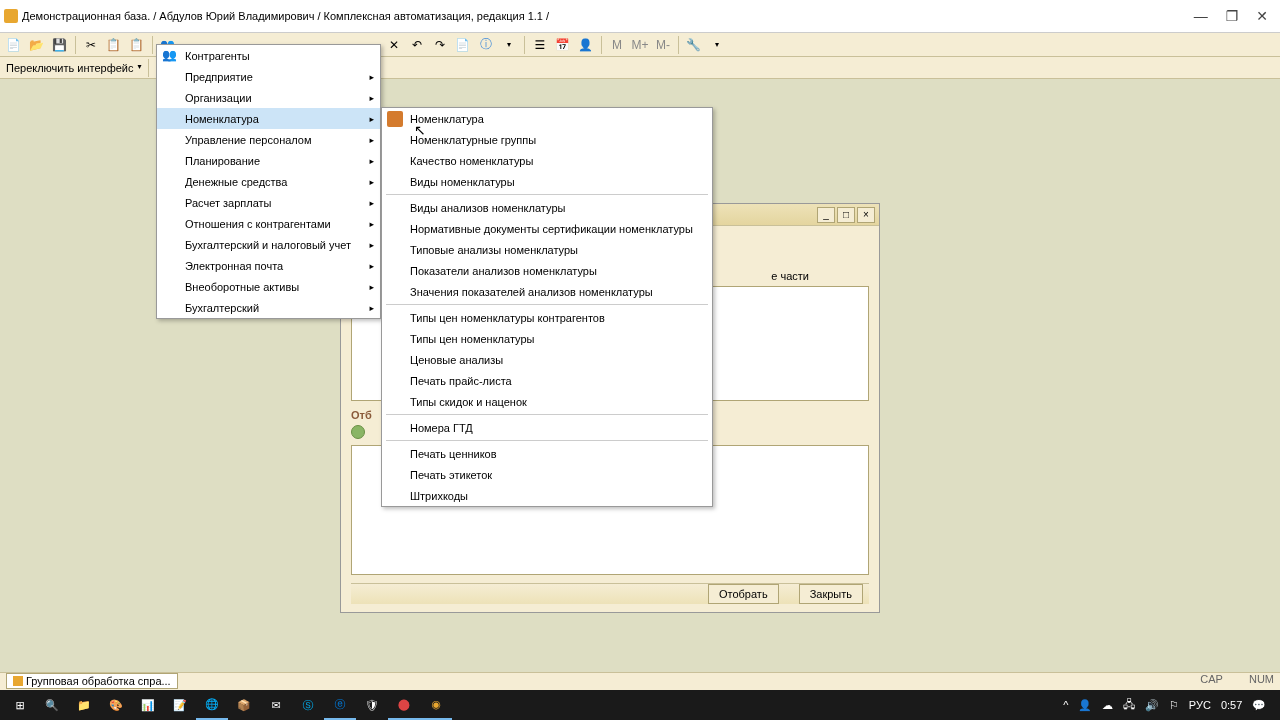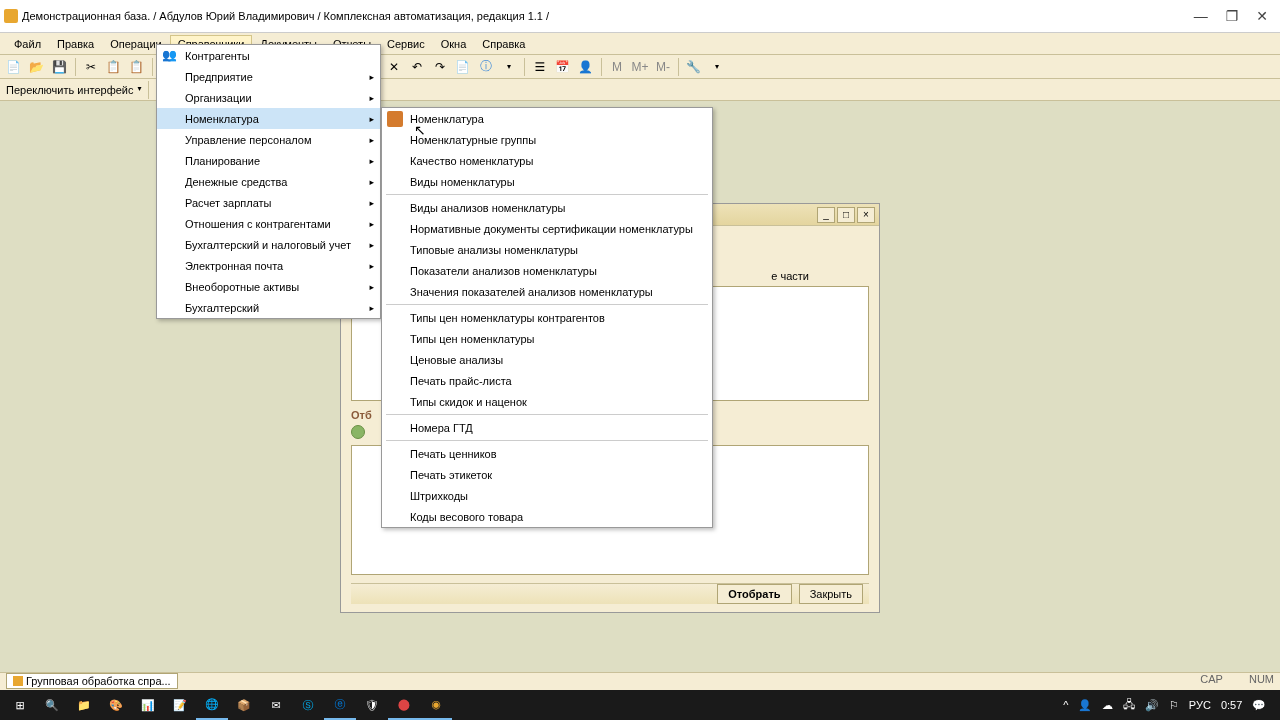--- a/index.html
+++ b/index.html
@@ -40,21 +40,21 @@
 .inner-window { position: absolute; top: 113px; left: 340px; width: 540px; height: 410px; border: 1px solid #999; background: #f5edd4; }
 .inner-titlebar { height: 22px; background: linear-gradient(#ede2b8,#e4d59f); display: flex; align-items: center; justify-content: flex-end; padding: 0 4px; border-bottom: 1px solid #c9c099; }
 .inner-titlebar .wc { display: flex; gap: 2px; }
 .inner-titlebar .wc span { width: 18px; height: 16px; border: 1px solid #b0a575; display: flex; align-items: center; justify-content: center; background: #f5edd4; cursor: pointer; font-size: 10px; }
 .inner-body { padding: 8px 10px; height: calc(100% - 22px); display: flex; flex-direction: column; }
 .panel-text { font-size: 11px; color: #000; margin-bottom: 4px; }
 .list-box { background: #fff; border: 1px solid #b0a575; flex: 0 0 115px; margin-bottom: 8px; }
 .panel-label { color: #8a5a3a; font-weight: bold; margin-bottom: 4px; }
 .footer { margin-top: auto; height: 28px; display: flex; align-items: center; justify-content: flex-end; gap: 0; border-top: 1px solid #c9c099; background: linear-gradient(#f5edd4,#ede2b8); padding-right: 6px; }
 .footer .btn { padding: 3px 10px; border: 1px solid #b0a575; background: #f5edd4; cursor: pointer; }
-.footer .btn.primary { font-weight: bold; margin-right: 7px; }
+.footer .btn.primary { font-weight: normal; margin-right: 20px; }
 
 .statusbar { position: absolute; bottom: 0; left: 0; right: 0; height: 18px; background: #f5edd4; border-top: 1px solid #c9c099; display: flex; align-items: flex-start; padding: 0 6px; }
 .status-tab { background: #fff; border: 1px solid #b0a575; padding: 1px 6px; font-size: 10px; display: flex; align-items: center; gap: 3px; }
 .status-tab .si { width: 10px; height: 10px; background: #e8a730; }
 .status-right { margin-left: auto; display: flex; gap: 26px; font-size: 10px; color: #666; }
 
 .taskbar { height: 30px; background: #1a1a1a; display: flex; align-items: center; padding: 0 4px; }
 .taskbar .tb-item { width: 32px; height: 30px; display: flex; align-items: center; justify-content: center; color: #fff; cursor: pointer; }
 .taskbar .tb-item.active { border-bottom: 2px solid #76b9ed; }
 .taskbar .tray { margin-left: auto; display: flex; align-items: center; gap: 10px; color: #fff; padding-right: 10px; font-size: 10px; }
@@ -71,31 +71,20 @@
   <div class="titlebar">
     <div class="app-icon"></div>
     <div class="title">Демонстрационная база. / Абдулов Юрий Владимирович / Комплексная автоматизация, редакция 1.1 /</div>
     <div class="controls">
       <span>—</span>
       <span>❐</span>
       <span>✕</span>
     </div>
   </div>
 
-  <div class="menubar" id="menubar">
-      <div class="menu-item">Файл</div>
-      <div class="menu-item">Правка</div>
-      <div class="menu-item">Операции</div>
-      <div class="menu-item open">Справочники</div>
-      <div class="menu-item">Документы</div>
-      <div class="menu-item">Отчеты</div>
-      <div class="menu-item">Сервис</div>
-      <div class="menu-item">Окна</div>
-      <div class="menu-item">Справка</div>
-    </div>
 
   <div class="toolbar">
     <div class="tool-btn">📄</div>
     <div class="tool-btn">📂</div>
     <div class="tool-btn">💾</div>
     <div class="tool-sep"></div>
     <div class="tool-btn">✂</div>
     <div class="tool-btn">📋</div>
     <div class="tool-btn">📋</div>
     <div class="tool-sep"></div>
@@ -262,23 +251,20 @@
       </div>
       <div class="sep"></div>
       <div class="item">
         <span>Печать ценников</span>
       </div>
       <div class="item">
         <span>Печать этикеток</span>
       </div>
       <div class="item">
         <span>Штрихкоды</span>
-      </div>
-      <div class="item">
-        <span>Коды весового товара</span>
       </div>
     </div>
 
   <div class="cursor">↖</div>
 
   <div class="statusbar">
     <div class="status-tab">
       <div class="si"></div>
       <span>Групповая обработка спра...</span>
     </div>

